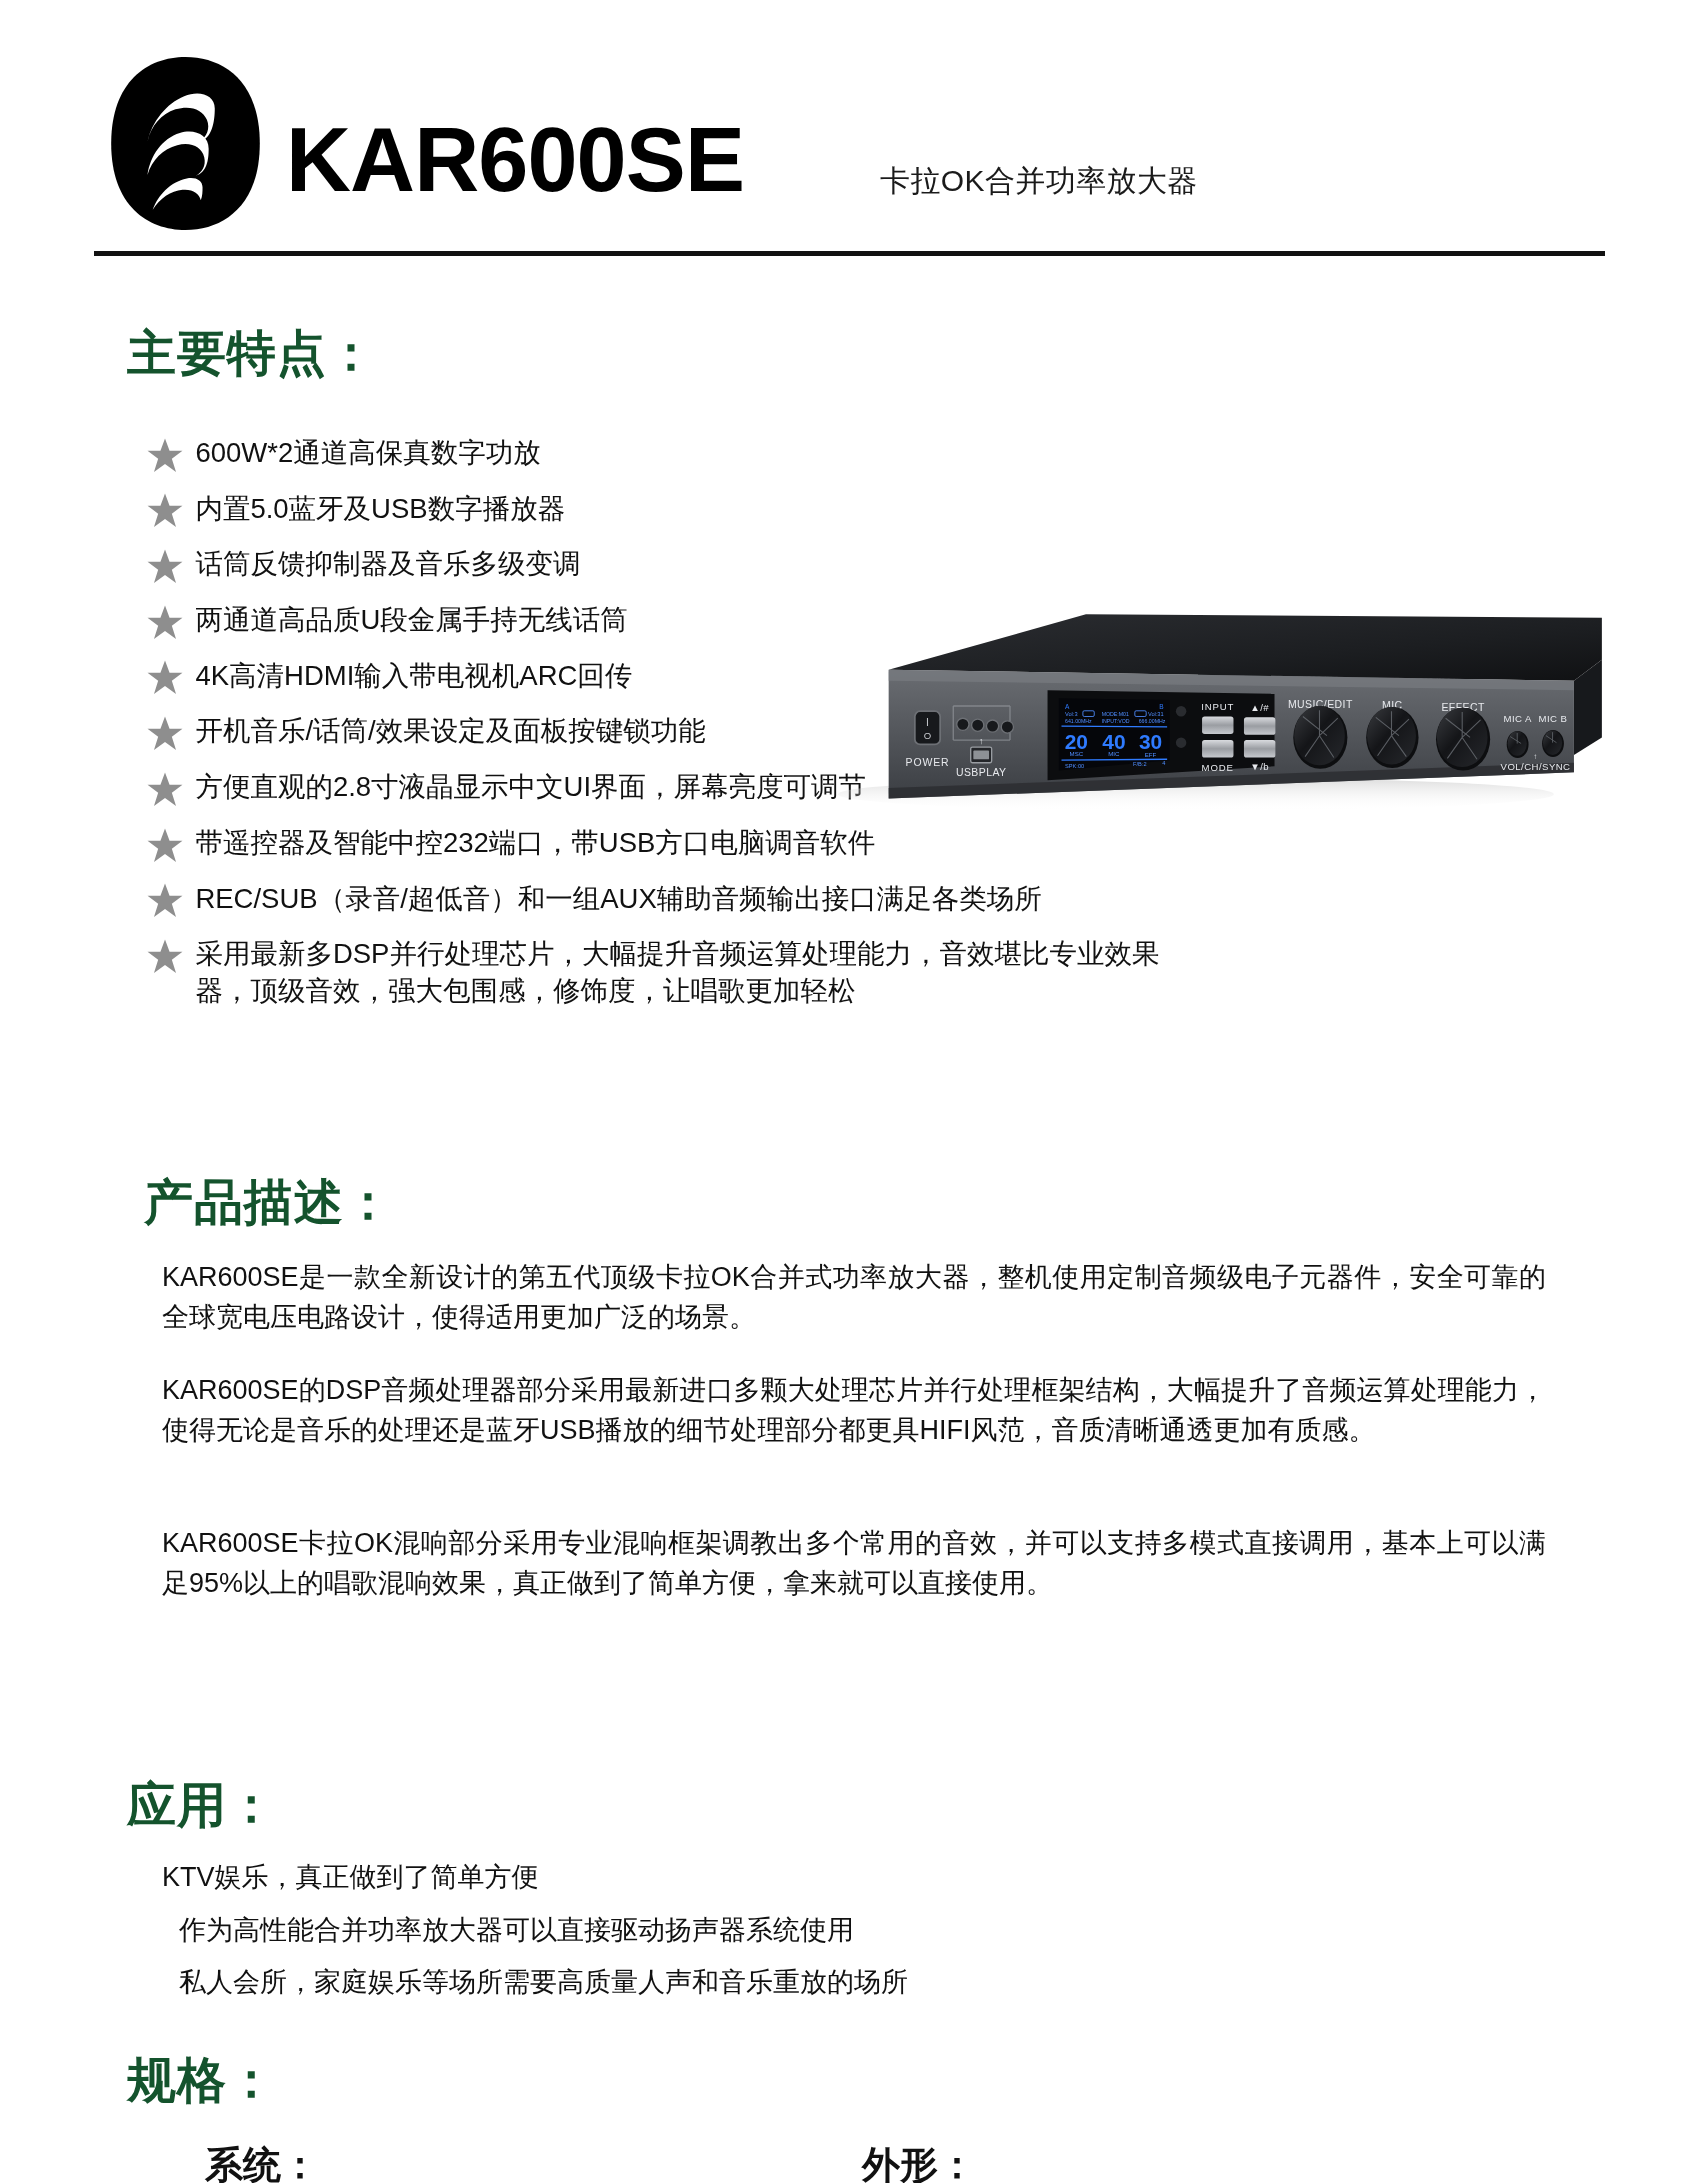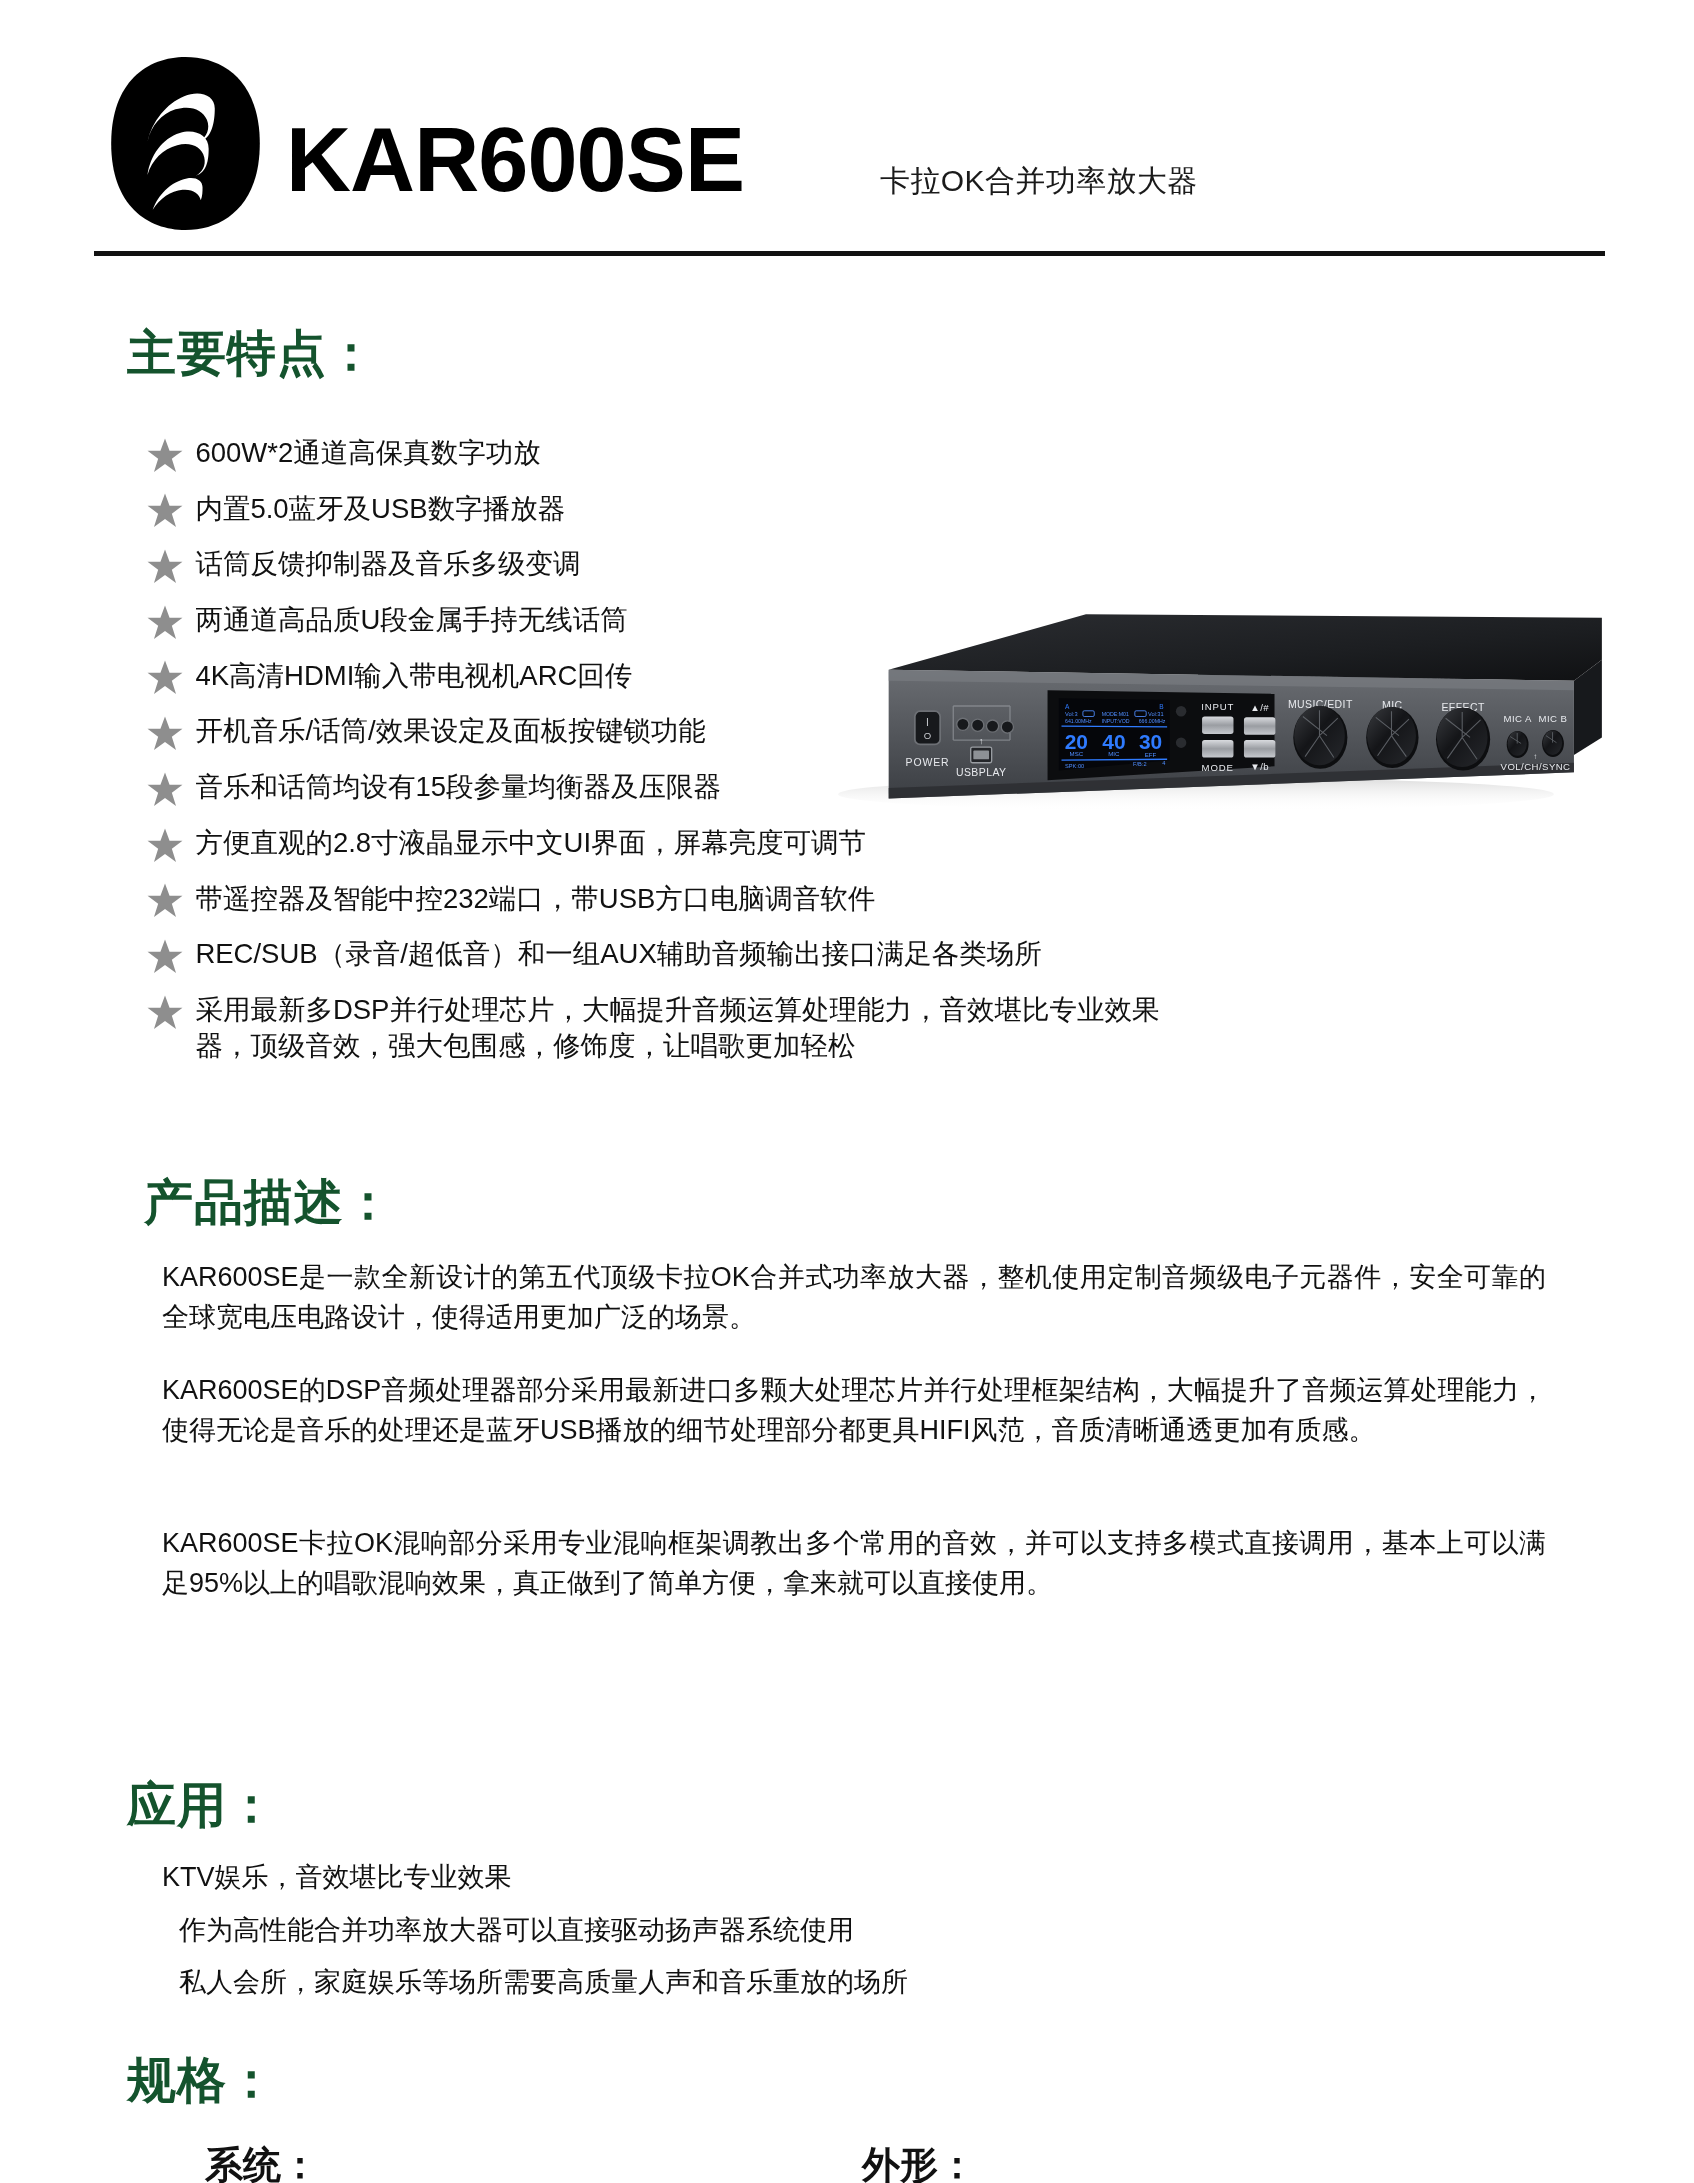--- a/index.html
+++ b/index.html
@@ -203,28 +203,20 @@
         </span>
       <span class="feat-text">4K高清HDMI输入带电视机ARC回传</span>
     </div>
     <div class="feat-row">
       <span class="star">
           <svg viewBox="0 0 100 100">
             <polygon points="50,4 62,36 96,36 68,57 79,92 50,71 21,92 32,57 4,36 38,36" fill="#8e8e8e"></polygon>
           </svg>
         </span>
       <span class="feat-text">开机音乐/话筒/效果设定及面板按键锁功能</span>
-    </div>
-    <div class="feat-row">
-      <span class="star">
-          <svg viewBox="0 0 100 100">
-            <polygon points="50,4 62,36 96,36 68,57 79,92 50,71 21,92 32,57 4,36 38,36" fill="#8e8e8e"></polygon>
-          </svg>
-        </span>
-      <span class="feat-text">音乐和话筒均设有15段参量均衡器及压限器</span>
     </div>
     <div class="feat-row">
       <span class="star">
           <svg viewBox="0 0 100 100">
             <polygon points="50,4 62,36 96,36 68,57 79,92 50,71 21,92 32,57 4,36 38,36" fill="#8e8e8e"></polygon>
           </svg>
         </span>
       <span class="feat-text">方便直观的2.8寸液晶显示中文UI界面，屏幕亮度可调节</span>
     </div>
     <div class="feat-row">
@@ -422,21 +414,21 @@
       <text x="1678" y="634" font-family="'Liberation Sans',sans-serif" font-size="22" fill="#e8eaee" text-anchor="middle" letter-spacing="1">VOL/CH/SYNC</text>
     </svg>
   </div>
 
   <div class="sec-h" style="left:144px; top:1170px;">产品描述：</div>
   <div class="para" style="left:162px; top:1258px; width:1384px;">KAR600SE是一款全新设计的第五代顶级卡拉OK合并式功率放大器，整机使用定制音频级电子元器件，安全可靠的全球宽电压电路设计，使得适用更加广泛的场景。</div>
   <div class="para" style="left:162px; top:1371px; width:1384px;">KAR600SE的DSP音频处理器部分采用最新进口多颗大处理芯片并行处理框架结构，大幅提升了音频运算处理能力，使得无论是音乐的处理还是蓝牙USB播放的细节处理部分都更具HIFI风范，音质清晰通透更加有质感。</div>
   <div class="para" style="left:162px; top:1524px; width:1384px;">KAR600SE卡拉OK混响部分采用专业混响框架调教出多个常用的音效，并可以支持多模式直接调用，基本上可以满足95%以上的唱歌混响效果，真正做到了简单方便，拿来就可以直接使用。</div>
 
   <div class="sec-h" style="left:127px; top:1773px;">应用：</div>
-  <div class="appline" style="left:162px; top:1860px;">KTV娱乐，音效堪比专业效果</div>
+  <div class="appline" style="left:162px; top:1860px;">KTV娱乐，真正做到了简单方便</div>
   <div class="appline" style="left:179px; top:1913px;">作为高性能合并功率放大器可以直接驱动扬声器系统使用</div>
   <div class="appline" style="left:179px; top:1965px;">私人会所，家庭娱乐等场所需要高质量人声和音乐重放的场所</div>
 
   <div class="sec-h" style="left:127px; top:2048px;">规格：</div>
 
   <div class="spec-col" style="left:205px; top:2140px; width:624px;">
     <div class="spec-title">系统：</div>
 
   </div>
 

